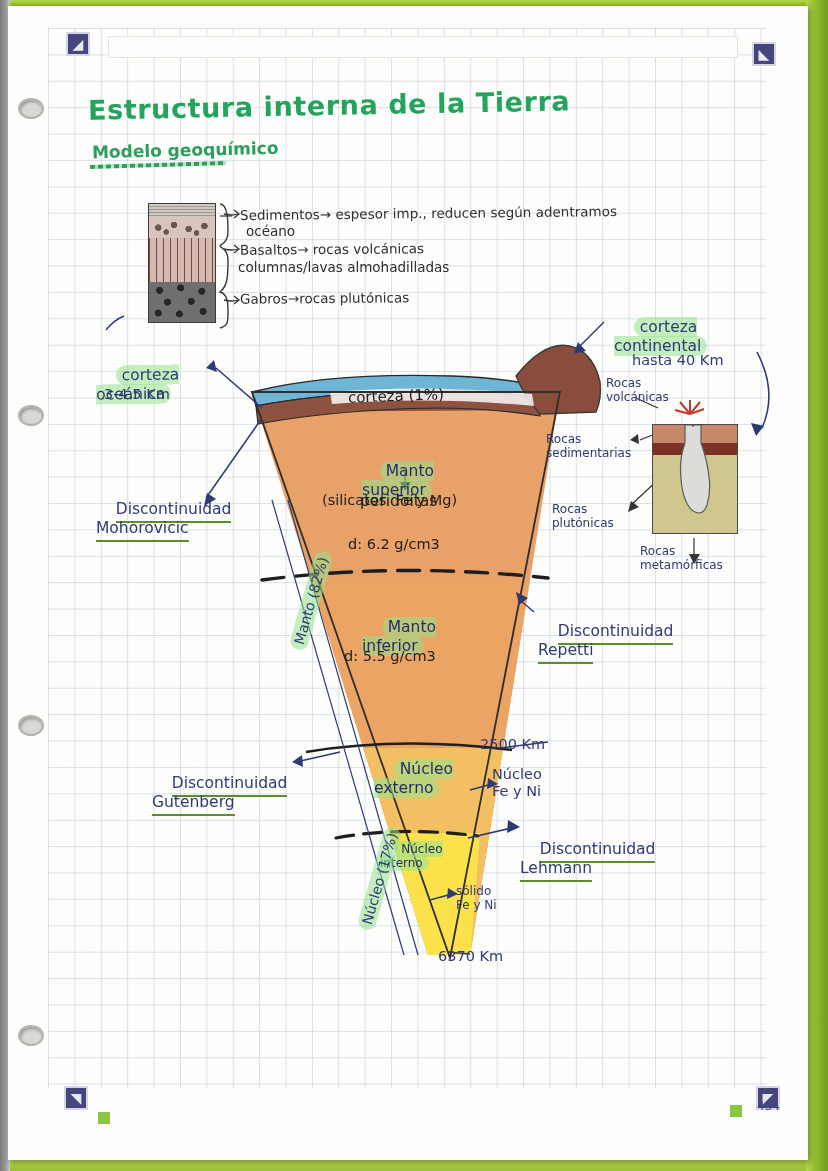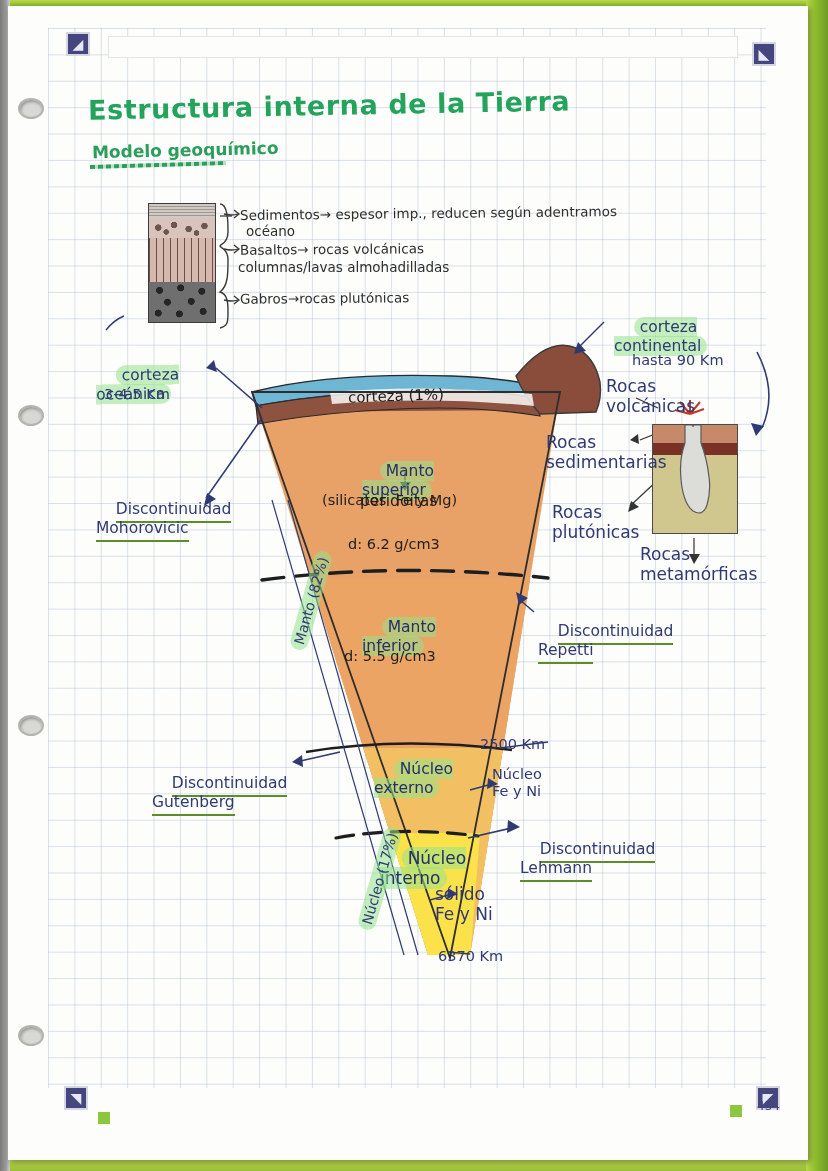--- a/index.html
+++ b/index.html
@@ -165,21 +165,21 @@
   
   #outcrop {
     position:absolute; left:652px; top:424px;
     width:86px; height:110px;
     border:1.5px solid #4a4a4a;
     overflow:hidden; background:#d7cf9a;
   }
   .oc-band { position:absolute; left:0; width:100%; }
   svg { overflow: visible; }
   .lbl { font-size: 14.5px; }
-  .lbl-sm { font-size: 17px; }
+  .lbl-sm { font-size: 12px; }
   .lbl-lg { font-size: 15.5px; }
   .vert {
     transform-origin: 0 0;
   }
   #pagenum {
     position:absolute; right:48px; bottom:58px;
     font-size:12px; color:#45467e;
   }
 </style>
 </head>
@@ -353,21 +353,21 @@
 
   <div class="hw lbl-lg" style="left:152px; top:756px">
     <span class="ul-green">Discontinuidad
 Gutenberg</span>
   </div>
 
   <div class="hw lbl-lg" style="left:614px; top:300px">
     <span class="hl">corteza
 continental</span>
   </div>
-  <div class="hw lbl" style="left:632px; top:352px">hasta 90 Km</div>
+  <div class="hw lbl" style="left:632px; top:352px">hasta 40 Km</div>
 
   <div class="hw lbl-sm" style="left:606px; top:376px">Rocas
 volcánicas</div>
   <div class="hw lbl-sm" style="left:546px; top:432px">Rocas
 sedimentarias</div>
   <div class="hw lbl-sm" style="left:552px; top:502px">Rocas
 plutónicas</div>
   <div class="hw lbl-sm" style="left:640px; top:544px">Rocas
 metamórficas</div>
 
@@ -377,21 +377,21 @@
   </div>
 
   <div class="hw lbl-lg" style="left:520px; top:822px">
     <span class="ul-green">Discontinuidad
 Lehmann</span>
   </div>
 
   <div class="hw lbl" style="left:480px; top:736px">2500 Km</div>
   <div class="hw lbl" style="left:492px; top:766px">Núcleo
 Fe y Ni</div>
-  <div class="hw lbl-sm" style="left:435px; top:884px">sólido
+  <div class="hw lbl-sm" style="left:456px; top:884px">sólido
 Fe y Ni</div>
   <div class="hw lbl" style="left:438px; top:948px">6370 Km</div>
 
   <div class="hw lbl" style="left:348px; top:388px; color:#1e1e1e; transform:rotate(-2deg); font-size:15px">corteza (1%)</div>
 
   <div class="hw lbl-lg" style="left:360px; top:444px; color:#21306b; text-align:center">
     <span class="hl">Manto
 superior</span>
   </div>
   <div class="hw lbl-lg" style="left:360px; top:492px; color:#1e1e1e">peridoitas</div>

